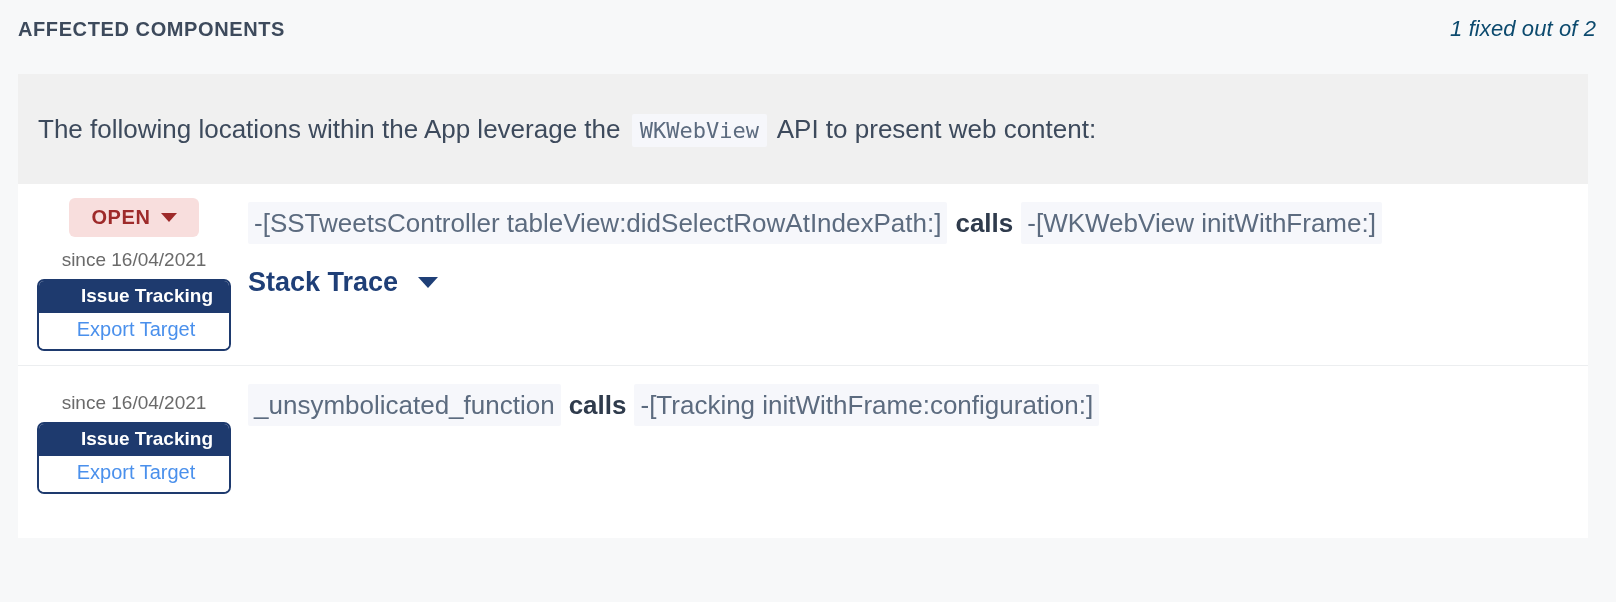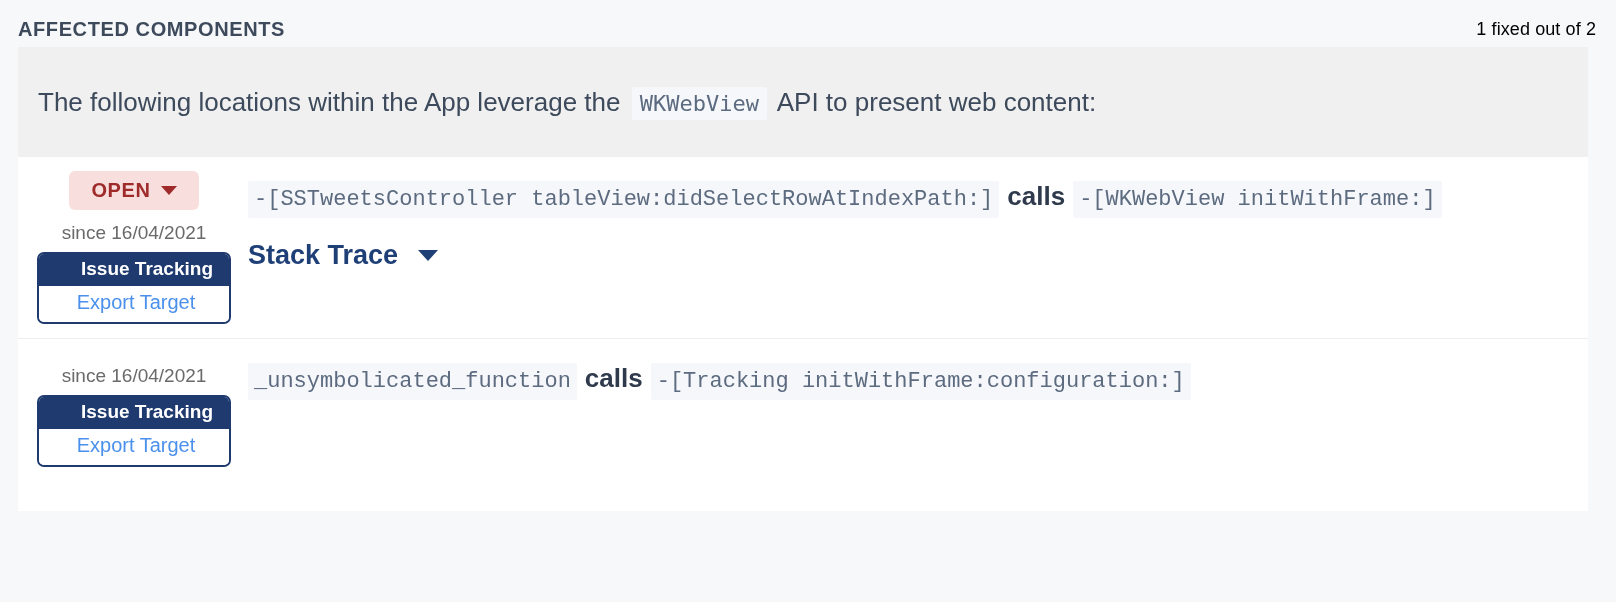--- a/index.html
+++ b/index.html
@@ -36,30 +36,31 @@
     box-sizing: border-box;
     background: #f7f8f9;
   }
   .section-title {
     font-size: 20px;
     font-weight: bold;
     letter-spacing: 0.6px;
     color: #3d4a5c;
   }
   .fixed-count {
-    font-size: 18px;
-    color: #000000;
+    font-size: 22px;
+    color: #0c4a6e;
     letter-spacing: 0.1px;
+    font-style: italic;
   }
 
   
   .card {
     position: absolute;
     left: 18px;
-    top: 47px;
+    top: 74px;
     width: 1570px;
     background: #be185d;
   }
 
   .banner {
     background: #f0f0f0;
     padding: 30px 20px 30px 20px;
     box-sizing: border-box;
     height: 110px;
     display: flex;
@@ -176,22 +177,22 @@
     flex: 1 1 auto;
     padding-right: 20px;
     padding-top: 2px;
   }
   .call-line {
     font-size: 0;
     line-height: 46px;
   }
   .mono-chip {
     display: inline;
-    font-family: Liberation Mono, monospace;
-    font-size: 22px;
+    font-family: Liberation Sans, sans-serif;
+    font-size: 26px;
     color: #5c6b7f;
     background: #f6f7fb;
     border-radius: 2px;
     padding: 6px 6px;
     box-decoration-break: clone;
     -webkit-box-decoration-break: clone;
   }
   .calls-word {
     display: inline;
     font-family: "Liberation Sans", sans-serif;

